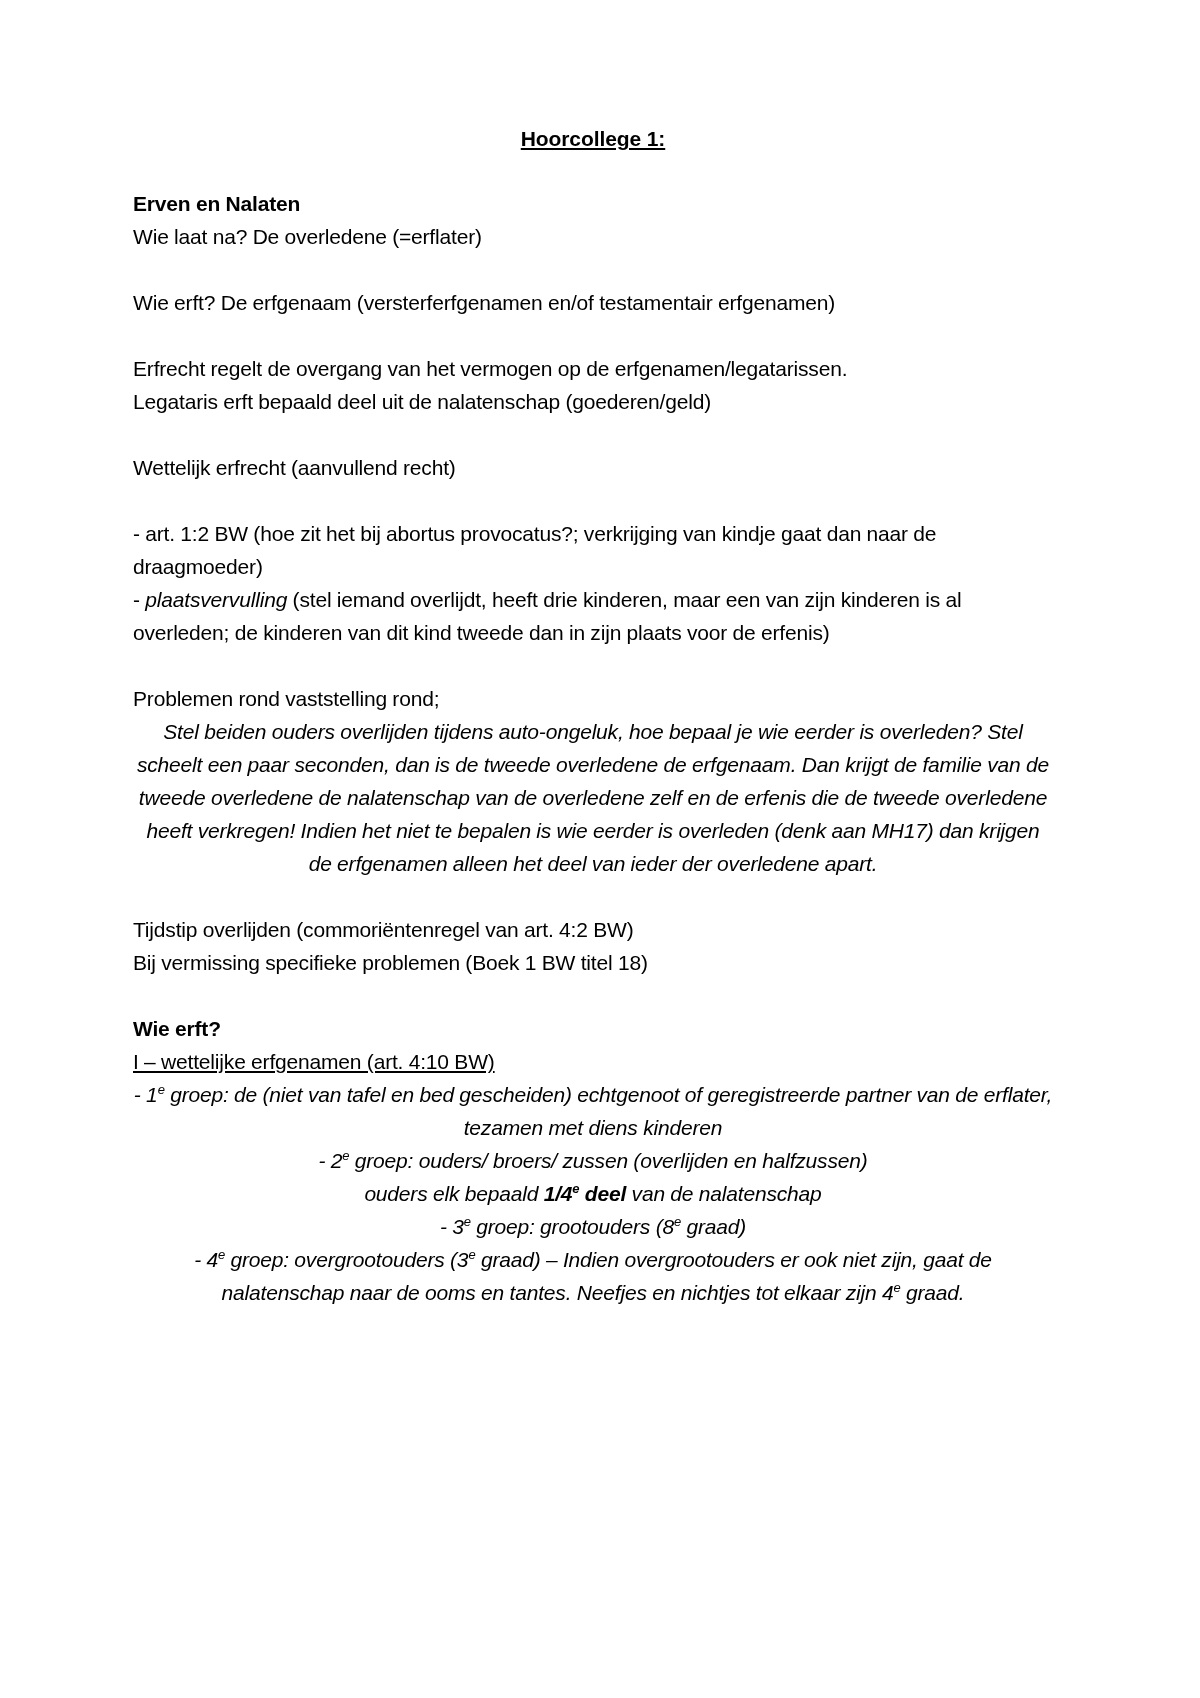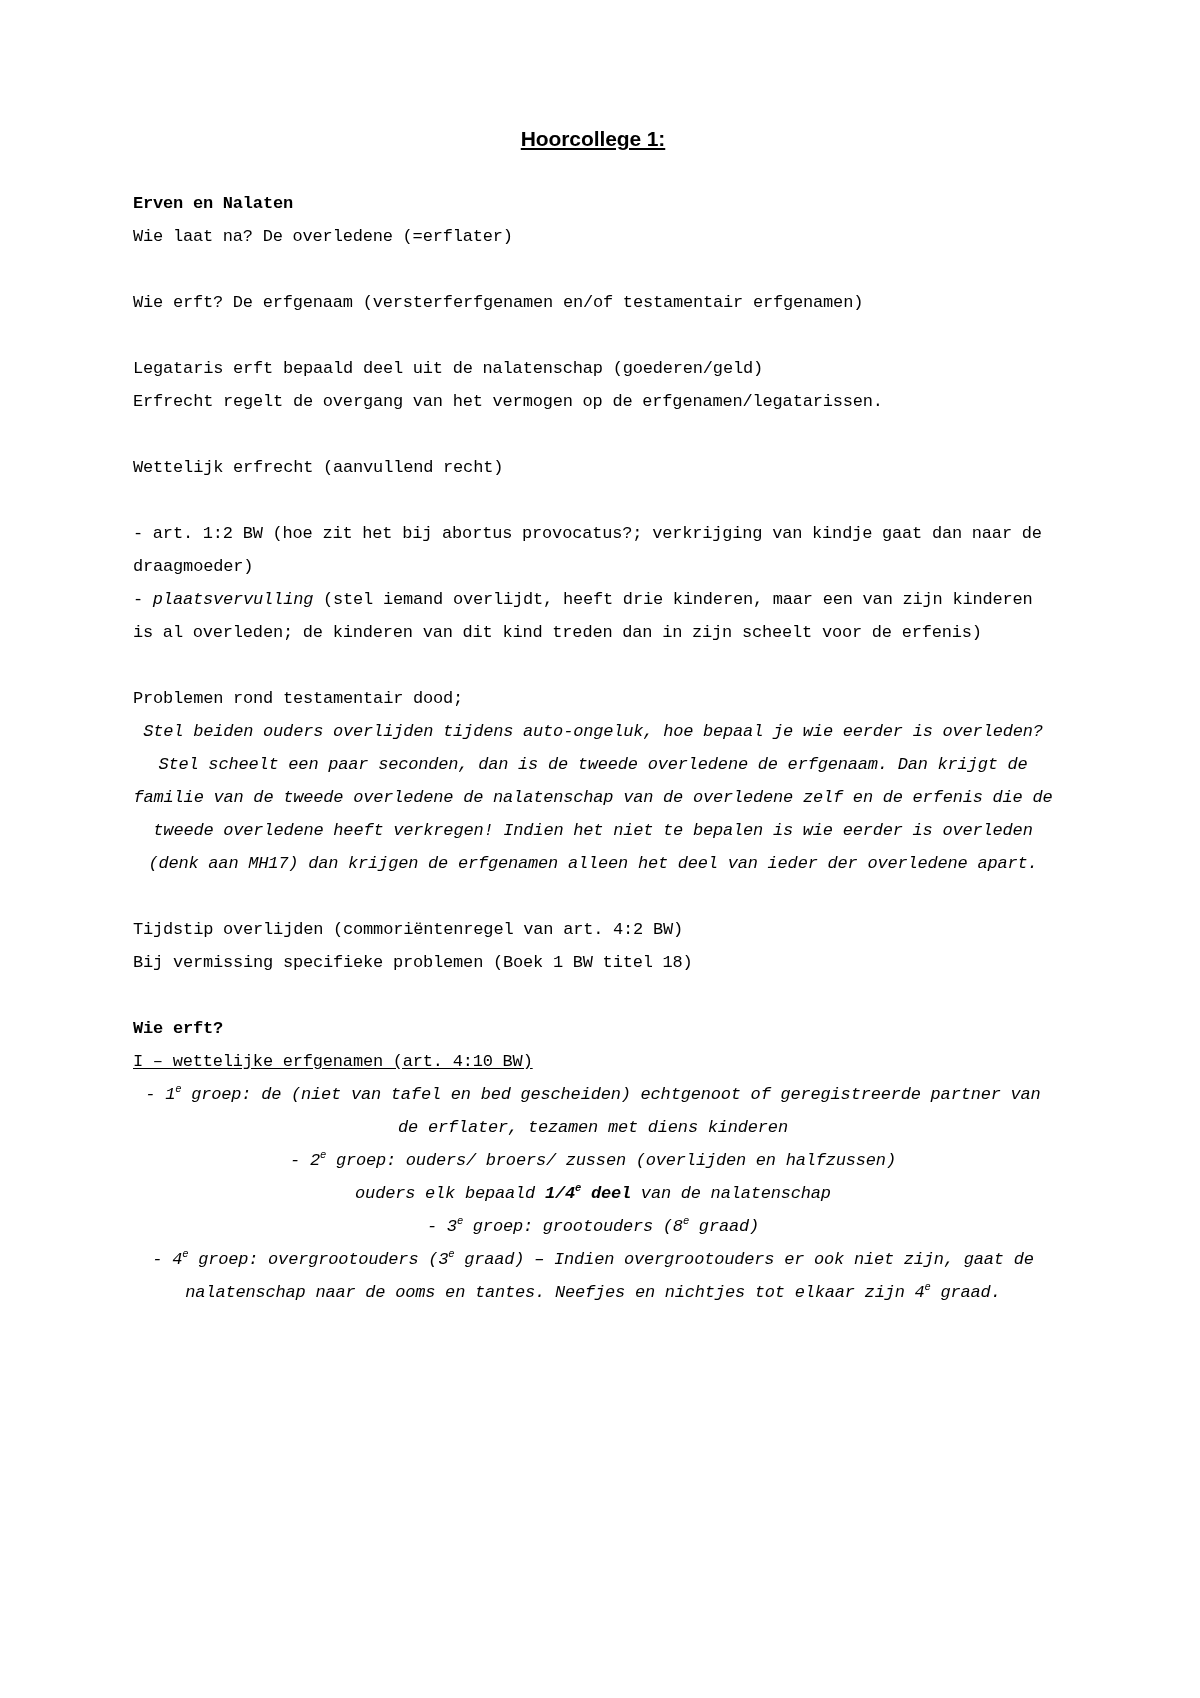--- a/index.html
+++ b/index.html
@@ -32,25 +32,24 @@
     text-align: center;
     margin: 0 0 0 0;
     letter-spacing: -0.1px;
   }
   .doc-title .u {
     text-decoration: underline;
     text-underline-offset: 2px;
   }
   p.blk {
     margin: 0;
-    font-size: 17px;
+    font-size: 21px;
     line-height: 33px;
     letter-spacing: -0.18px;
     word-spacing: -0.2px;
-    font-family: Liberation Mono, monospace;
   }
   .spacer-line {
     height: 33px;
   }
   b, .b { font-weight: bold; }
   i, .i { font-style: italic; }
   .ul {
     text-decoration: underline;
     text-underline-offset: 2px;
   }
@@ -76,35 +75,35 @@
 
     <p class="blk"><b>Erven en Nalaten</b></p>
     <p class="blk">Wie laat na? De overledene (=erflater)</p>
 
     <div class="spacer-line"></div>
 
     <p class="blk">Wie erft? De erfgenaam (versterferfgenamen en/of testamentair erfgenamen)</p>
 
     <div class="spacer-line"></div>
 
+    <p class="blk">Erfrecht regelt de overgang van het vermogen op de erfgenamen/legatarissen.</p>
     <p class="blk">Legataris erft bepaald deel uit de nalatenschap (goederen/geld)</p>
-    <p class="blk">Erfrecht regelt de overgang van het vermogen op de erfgenamen/legatarissen.</p>
 
     <div class="spacer-line"></div>
 
     <p class="blk">Wettelijk erfrecht (aanvullend recht)</p>
 
     <div class="spacer-line"></div>
 
     <p class="blk">- art. 1:2 BW (hoe zit het bij abortus provocatus?; verkrijging van kindje gaat dan naar de draagmoeder)</p>
-    <p class="blk"><span>- </span><i>plaatsvervulling</i><span> (stel iemand overlijdt, heeft drie kinderen, maar een van zijn kinderen is al overleden; de kinderen van dit kind treden dan in zijn scheelt voor de erfenis)</span></p>
+    <p class="blk"><span>- </span><i>plaatsvervulling</i><span> (stel iemand overlijdt, heeft drie kinderen, maar een van zijn kinderen is al overleden; de kinderen van dit kind tweede dan in zijn plaats voor de erfenis)</span></p>
 
     <div class="spacer-line"></div>
 
-    <p class="blk">Problemen rond testamentair dood;</p>
+    <p class="blk">Problemen rond vaststelling rond;</p>
     <p class="blk ital-block">Stel beiden ouders overlijden tijdens auto-ongeluk, hoe bepaal je wie eerder is overleden? Stel scheelt een paar seconden, dan is de tweede overledene de erfgenaam. Dan krijgt de familie van de tweede overledene de nalatenschap van de overledene zelf en de erfenis die de tweede overledene heeft verkregen! Indien het niet te bepalen is wie eerder is overleden (denk aan MH17) dan krijgen de erfgenamen alleen het deel van ieder der overledene apart.</p>
 
     <div class="spacer-line"></div>
 
     <p class="blk">Tijdstip overlijden (commoriëntenregel van art. 4:2 BW)</p>
     <p class="blk">Bij vermissing specifieke problemen (Boek 1 BW titel 18)</p>
 
     <div class="spacer-line"></div>
 
     <p class="blk"><b>Wie erft?</b></p>

